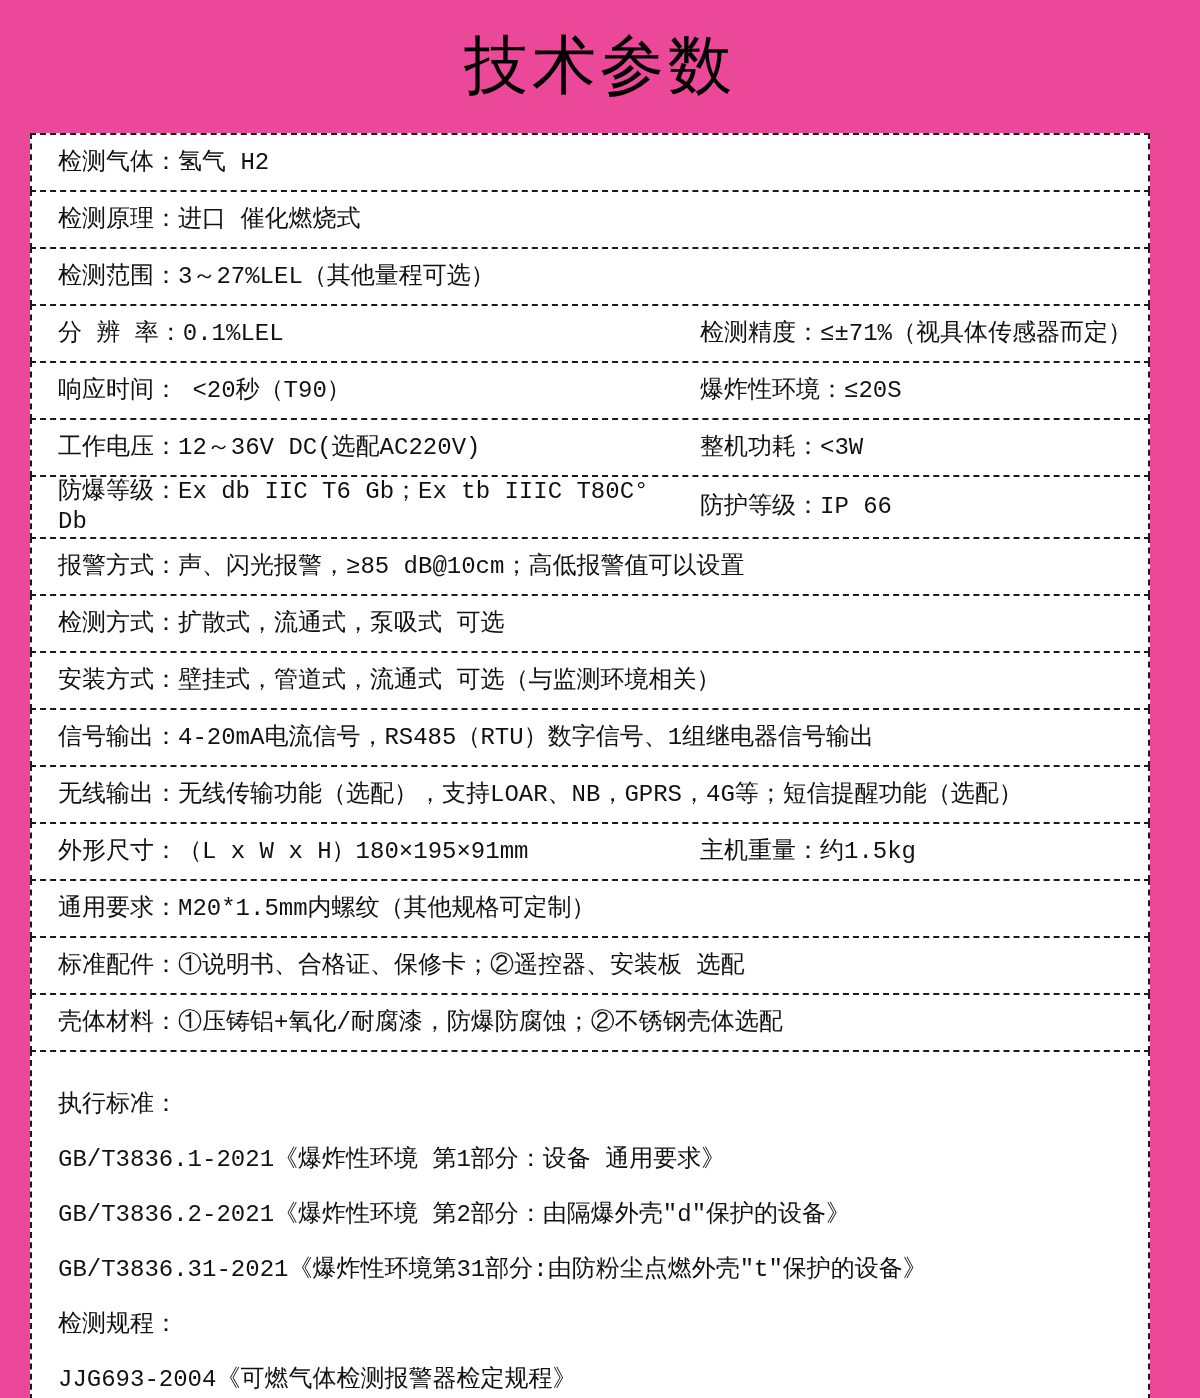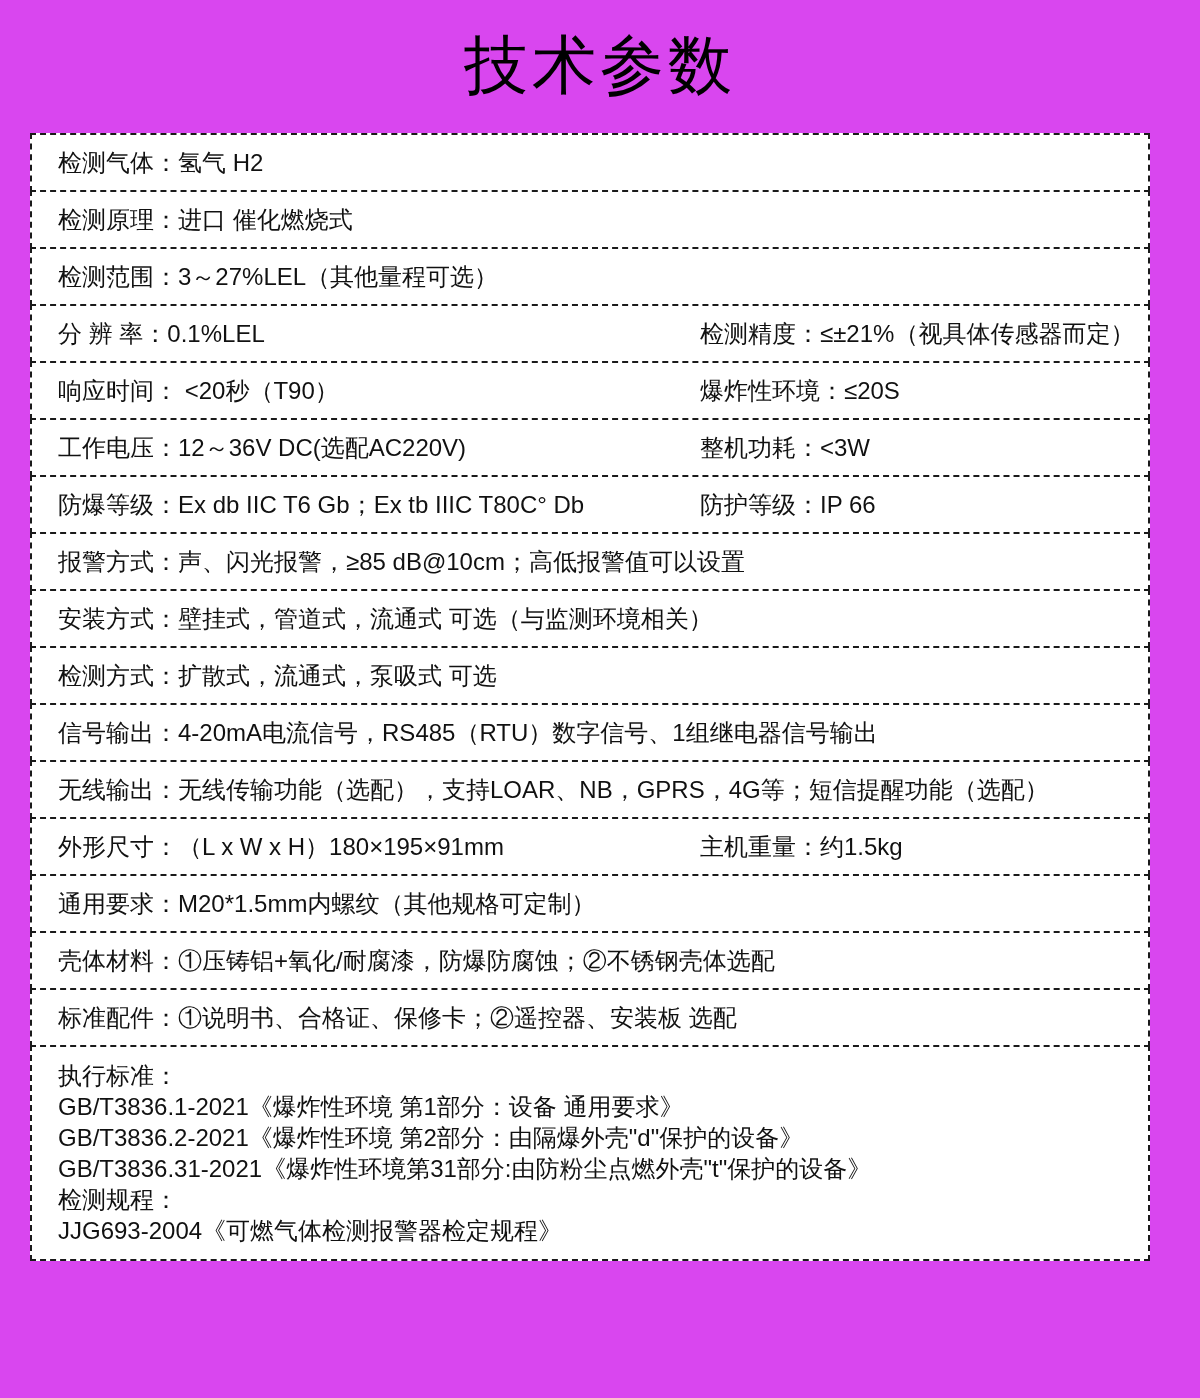--- a/index.html
+++ b/index.html
@@ -1,22 +1,22 @@
 <!DOCTYPE html>
 <html><head>
 <meta charset="utf-8">
 <style>
   * { margin: 0; padding: 0; box-sizing: border-box; }
   html, body { background: #ffffff; }
   .page {
     position: relative;
     width: 1200px;
     height: 1398px;
-    background: #d946ef;
-    font-family: Liberation Sans, sans-serif;
+    background: #ec4899;
+    font-family: Liberation Mono, monospace;
     color: #111111;
     overflow: hidden;
   }
   .page-title {
     position: absolute;
     top: 22px;
     left: 0;
     width: 1200px;
     text-align: center;
     font-size: 64px;
@@ -45,81 +45,82 @@
   .row.two-col .cell-left { width: 668px; flex: none; }
   .row.two-col .cell-right { flex: 1; padding-left: 0; }
   .row.block {
     display: block;
     min-height: 187px;
     padding: 13px 20px 13px 26px;
   }
   .row.block .line {
     line-height: 31px;
     white-space: nowrap;
+    margin-top: 24px;
   }
   .row.last { min-height: 64px; }
 </style>
 </head>
 <body>
 
 <div class="page">
   <div class="page-title">技术参数</div>
   <div class="spec-table">
       <div class="row">
         <div class="cell cell-left">检测气体：氢气 H2</div>
       </div>
       <div class="row">
         <div class="cell cell-left">检测原理：进口 催化燃烧式</div>
       </div>
       <div class="row">
         <div class="cell cell-left">检测范围：3～27%LEL（其他量程可选）</div>
       </div>
       <div class="row two-col">
         <div class="cell cell-left">分 辨 率：0.1%LEL</div>
-        <div class="cell cell-right">检测精度：≤±21%（视具体传感器而定）</div>
+        <div class="cell cell-right">检测精度：≤±71%（视具体传感器而定）</div>
       </div>
       <div class="row two-col">
         <div class="cell cell-left">响应时间： &lt;20秒（T90）</div>
         <div class="cell cell-right">爆炸性环境：≤20S</div>
       </div>
       <div class="row two-col">
         <div class="cell cell-left">工作电压：12～36V DC(选配AC220V)</div>
         <div class="cell cell-right">整机功耗：&lt;3W</div>
       </div>
       <div class="row two-col">
         <div class="cell cell-left">防爆等级：Ex db IIC T6 Gb；Ex tb IIIC  T80C° Db</div>
         <div class="cell cell-right">防护等级：IP 66</div>
       </div>
       <div class="row">
         <div class="cell cell-left">报警方式：声、闪光报警，≥85 dB@10cm；高低报警值可以设置</div>
       </div>
       <div class="row">
-        <div class="cell cell-left">安装方式：壁挂式，管道式，流通式 可选（与监测环境相关）</div>
+        <div class="cell cell-left">检测方式：扩散式，流通式，泵吸式 可选</div>
       </div>
       <div class="row">
-        <div class="cell cell-left">检测方式：扩散式，流通式，泵吸式 可选</div>
+        <div class="cell cell-left">安装方式：壁挂式，管道式，流通式 可选（与监测环境相关）</div>
       </div>
       <div class="row">
         <div class="cell cell-left">信号输出：4-20mA电流信号，RS485（RTU）数字信号、1组继电器信号输出</div>
       </div>
       <div class="row">
         <div class="cell cell-left">无线输出：无线传输功能（选配），支持LOAR、NB，GPRS，4G等；短信提醒功能（选配）</div>
       </div>
       <div class="row two-col">
         <div class="cell cell-left">外形尺寸：（L x W x H）180×195×91mm</div>
         <div class="cell cell-right">主机重量：约1.5kg</div>
       </div>
       <div class="row">
         <div class="cell cell-left">通用要求：M20*1.5mm内螺纹（其他规格可定制）</div>
       </div>
       <div class="row">
-        <div class="cell cell-left">壳体材料：①压铸铝+氧化/耐腐漆，防爆防腐蚀；②不锈钢壳体选配</div>
+        <div class="cell cell-left">标准配件：①说明书、合格证、保修卡；②遥控器、安装板 选配</div>
       </div>
       <div class="row">
-        <div class="cell cell-left">标准配件：①说明书、合格证、保修卡；②遥控器、安装板 选配</div>
+        <div class="cell cell-left">壳体材料：①压铸铝+氧化/耐腐漆，防爆防腐蚀；②不锈钢壳体选配</div>
       </div>
       <div class="row block">
         <div class="line">执行标准：</div>
         <div class="line">GB/T3836.1-2021《爆炸性环境 第1部分：设备 通用要求》</div>
         <div class="line">GB/T3836.2-2021《爆炸性环境 第2部分：由隔爆外壳"d"保护的设备》</div>
         <div class="line">GB/T3836.31-2021《爆炸性环境第31部分:由防粉尘点燃外壳"t"保护的设备》</div>
         <div class="line">检测规程：</div>
         <div class="line">JJG693-2004《可燃气体检测报警器检定规程》</div>
       </div>
     </div>

